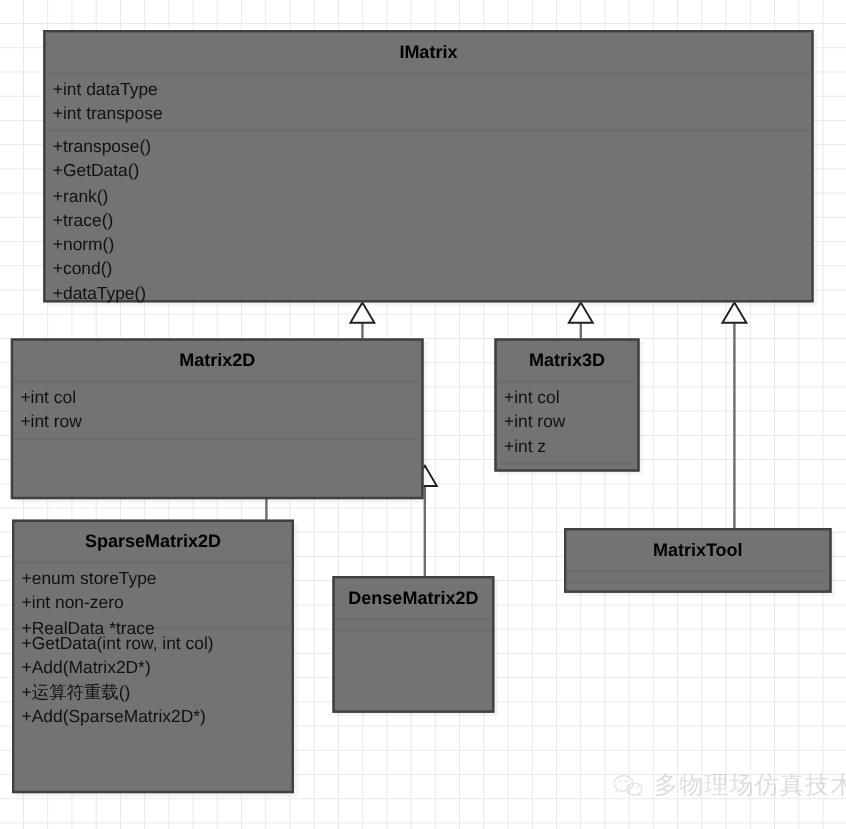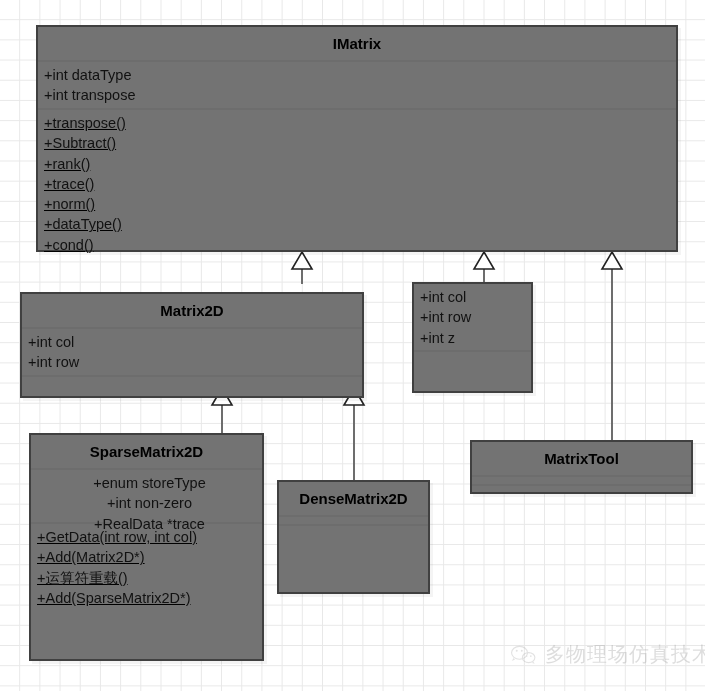--- a/index.html
+++ b/index.html
@@ -33,21 +33,21 @@
     padding:9px 6px 9px 6px;
     border-bottom:2px solid #6d6d6d;
     box-sizing:border-box;
     white-space:nowrap;
   }
   .uml-compartment{
     box-sizing:border-box;
     padding:3px 0 4px 6px;
     border-bottom:2px solid #6d6d6d;
   }
-  .uml-compartment.last{border-bottom:none;text-decoration:underline;}
+  .uml-compartment.last{border-bottom:none;}
   .uml-member{
     font-size:14.5px;
     color:#111;
     line-height:20.3px;
     white-space:nowrap;
   }
   .uml-compartment.empty{padding:0;}
 
   
   .conn-line{
@@ -83,63 +83,64 @@
 <div id="canvas">
 
   <div class="uml-class" style="left:36px;top:25px;width:642px;height:227px;">
     <div class="uml-title">IMatrix</div>
     <div class="uml-compartment" style="height:48px;">
       <div class="uml-member">+int dataType</div>
       <div class="uml-member">+int transpose</div>
     </div>
     <div class="uml-compartment last">
       <div class="uml-member">+transpose()</div>
-      <div class="uml-member">+Subtract()</div>
+      <div class="uml-member">+GetData()</div>
       <div class="uml-member">+rank()</div>
       <div class="uml-member">+trace()</div>
       <div class="uml-member">+norm()</div>
+      <div class="uml-member">+cond()</div>
       <div class="uml-member">+dataType()</div>
-      <div class="uml-member">+cond()</div>
-    </div>
-  </div>
-
-  <div class="uml-class" style="left:20px;top:282px;width:344px;height:106px;margin-top:10px;">
+    </div>
+  </div>
+
+  <div class="uml-class" style="left:9px;top:282px;width:344px;height:134px;">
     <div class="uml-title">Matrix2D</div>
     <div class="uml-compartment" style="height:48px;">
       <div class="uml-member">+int col</div>
       <div class="uml-member">+int row</div>
     </div>
     <div class="uml-compartment last empty"></div>
   </div>
 
   <div class="uml-class" style="left:412px;top:282px;width:121px;height:111px;">
+    <div class="uml-title">Matrix3D</div>
     <div class="uml-compartment" style="height:68px;">
       <div class="uml-member">+int col</div>
       <div class="uml-member">+int row</div>
       <div class="uml-member">+int z</div>
     </div>
     <div class="uml-compartment last empty"></div>
   </div>
 
-  <div class="uml-class" style="left:29px;top:433px;width:235px;height:228px;">
+  <div class="uml-class" style="left:10px;top:433px;width:235px;height:228px;">
     <div class="uml-title">SparseMatrix2D</div>
-    <div class="uml-compartment" style="height:54px;text-align:center;">
+    <div class="uml-compartment" style="height:54px;">
       <div class="uml-member">+enum storeType</div>
       <div class="uml-member">+int non-zero</div>
       <div class="uml-member">+RealData *trace</div>
     </div>
     <div class="uml-compartment last">
       <div class="uml-member">+GetData(int row, int col)</div>
       <div class="uml-member">+Add(Matrix2D*)</div>
       <div class="uml-member">+运算符重载()</div>
       <div class="uml-member">+Add(SparseMatrix2D*)</div>
     </div>
   </div>
 
-  <div class="uml-class" style="left:277px;top:480px;width:153px;height:114px;">
+  <div class="uml-class" style="left:277px;top:480px;width:135px;height:114px;">
     <div class="uml-title">DenseMatrix2D</div>
     <div class="uml-compartment empty" style="height:9px;"></div>
     <div class="uml-compartment last empty"></div>
   </div>
 
   <div class="uml-class" style="left:470px;top:440px;width:223px;height:54px;">
     <div class="uml-title">MatrixTool</div>
     <div class="uml-compartment empty" style="height:9px;"></div>
     <div class="uml-compartment last empty"></div>
   </div>

